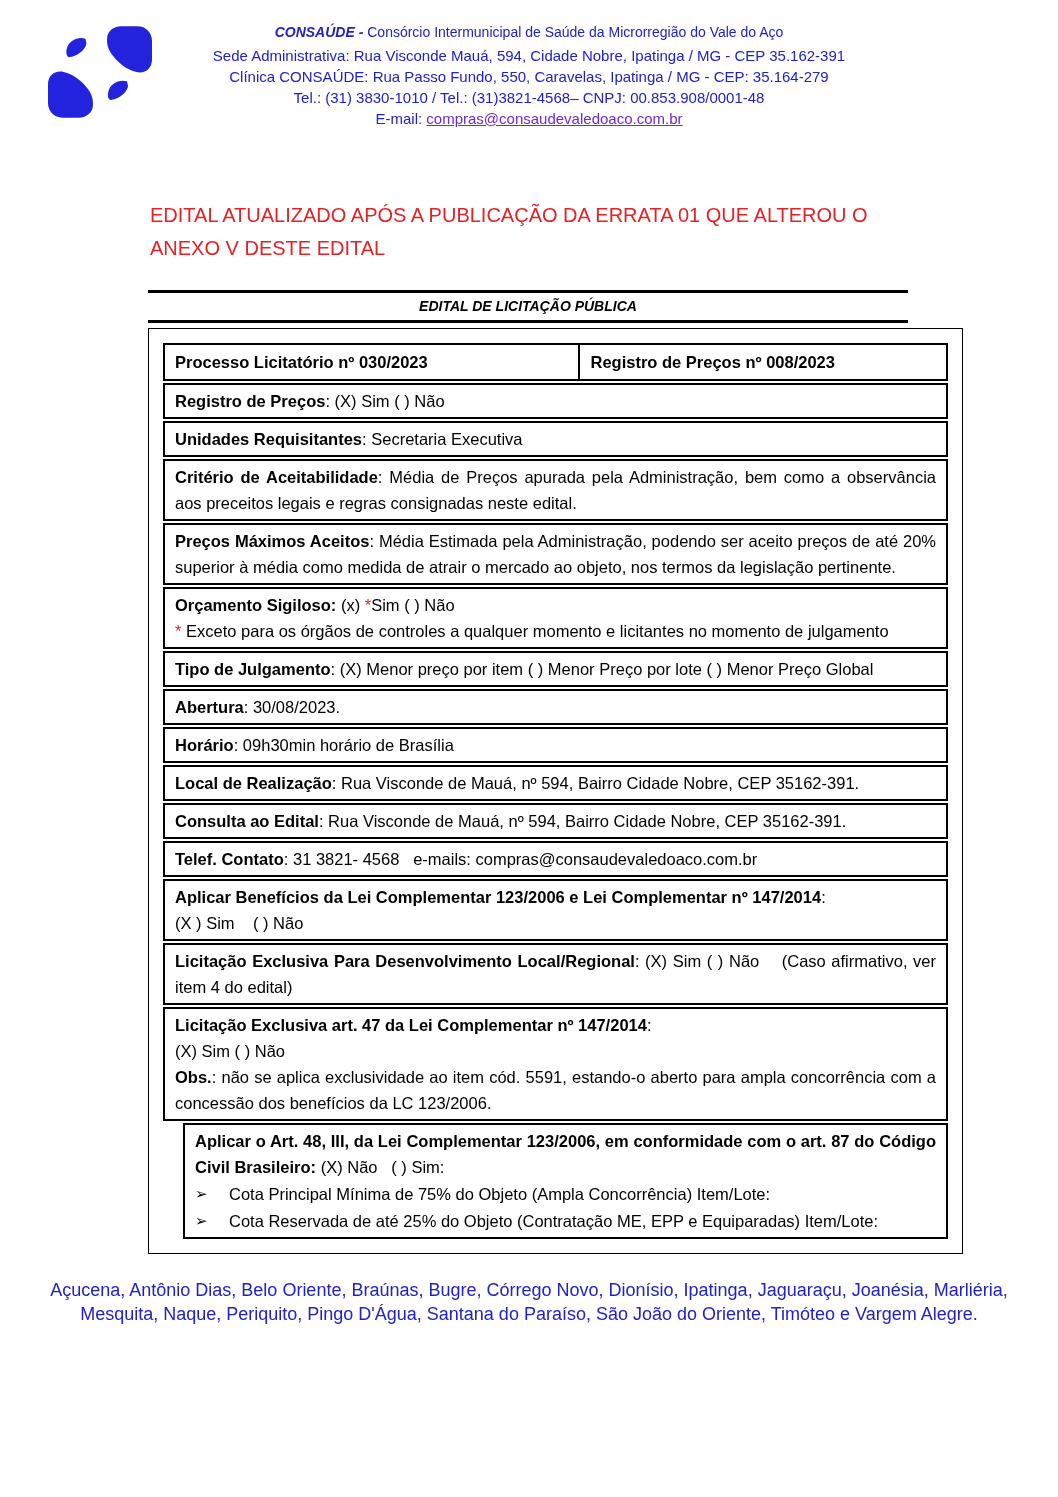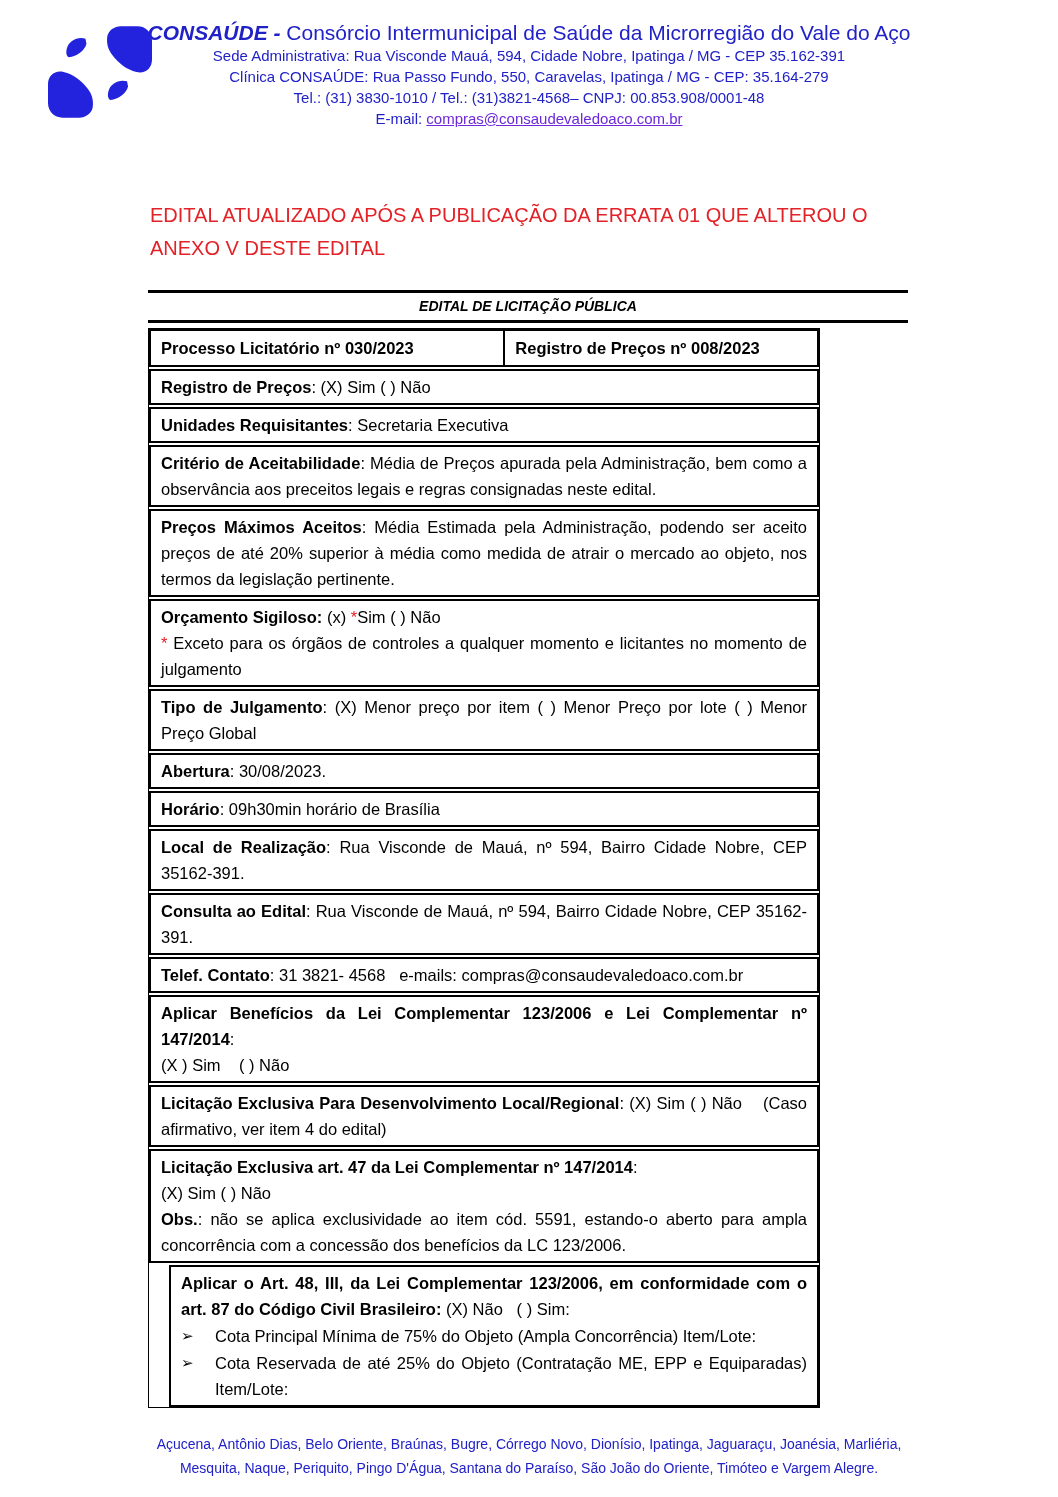--- a/index.html
+++ b/index.html
@@ -10,21 +10,21 @@
     height: 1497px;
     background: #fff;
     font-family: "Liberation Sans", sans-serif;
     color: #000;
     overflow: hidden;
   }
 
   
   .doc-header { position: relative; padding-top: 20px; text-align: center; color: #2121c8; }
   .logo-box { position: absolute; left: 48px; top: 26px; width: 104px; height: 96px; }
-  .h-title { font-size: 21px; line-height: 25px; font-family: "Liberation Sans", sans-serif; }
+  .h-title { font-size: 14px; line-height: 25px; font-family: "Liberation Sans", sans-serif; }
   .h-title .org { font-weight: bold; font-style: italic; }
   .h-line { font-size: 15px; line-height: 21px; }
   .email-link { color: #6d28d9; text-decoration: underline; cursor: pointer; }
 
   
   .notice {
     margin: 70px 0 0 150px;
     width: 732px;
     color: #e32227;
     font-size: 20px;
@@ -41,23 +41,23 @@
     text-align: center;
     font-weight: bold;
     font-style: italic;
     font-size: 14px;
     padding: 5px 0 6px 0;
   }
 
   
   .tbl {
     margin: 5px 0 0 148px;
-    width: 672px;
+    width: 815px;
     border: 1px solid #000;
-    padding: 0;
+    padding: 14px;
   }
   .row {
     border: 2px solid #000;
     margin-bottom: 2px;
     padding: 3px 10px;
     font-size: 16.5px;
     line-height: 26px;
   }
   .row:last-child { margin-bottom: 0; margin-left: 20px; }
   .row p { margin: 0; text-align: justify; }
@@ -72,21 +72,21 @@
 
   .bullet { display: flex; margin-top: 1px; }
   .bullet .arrow { flex: 0 0 34px; font-size: 15px; }
   .bullet .btext { flex: 1; text-align: justify; margin: 0; }
 
   
   .page-footer {
     margin-top: 24px;
     text-align: center;
     color: #2121c8;
-    font-size: 14px;
+    font-size: 18px;
     line-height: 24px;
   }
 </style>
 </head>
 <body>
 
 <div class="page">
 
   <header class="doc-header">
     <div class="logo-box">

